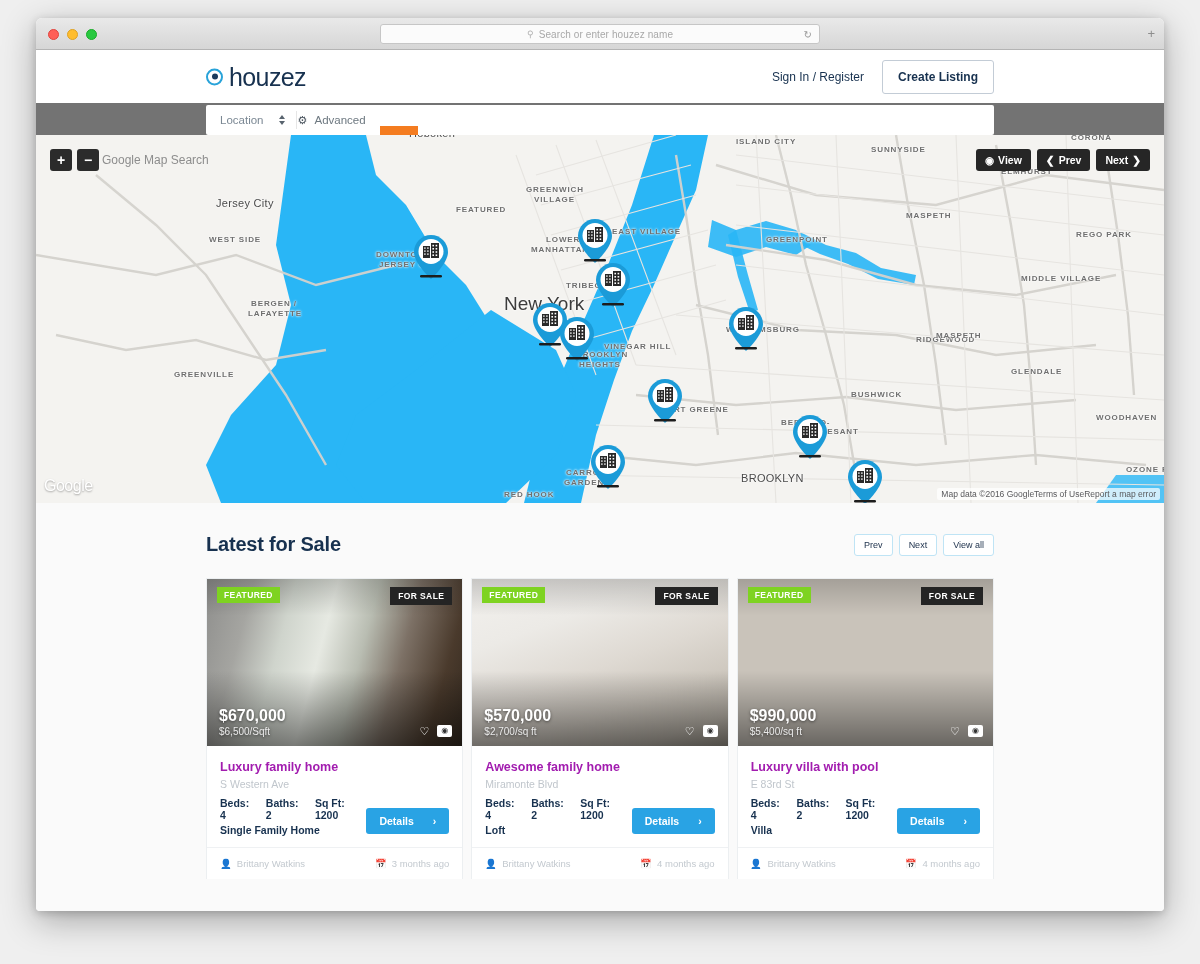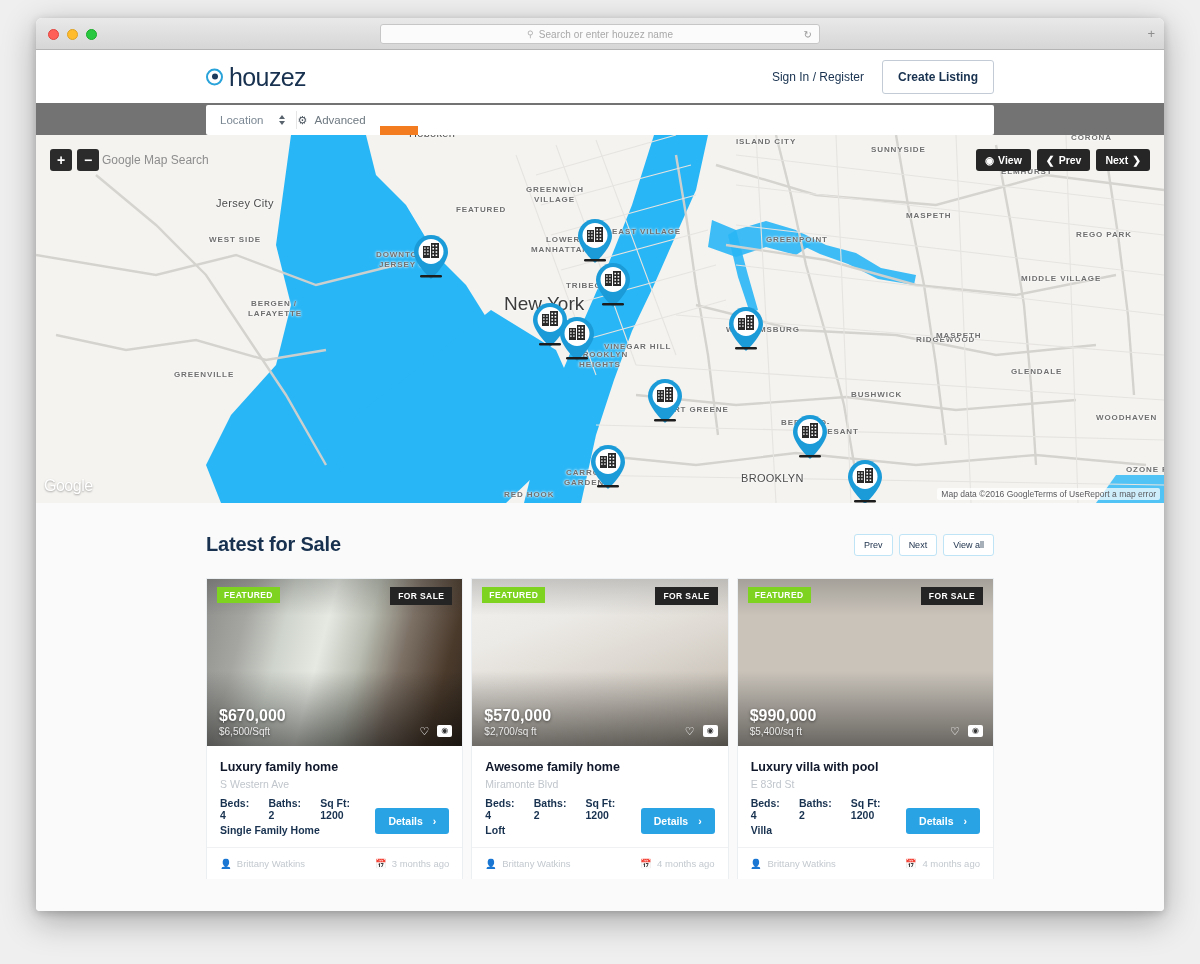--- a/index.html
+++ b/index.html
@@ -212,29 +212,29 @@
   .price { font-size: 16px; color: #fff; font-weight: 700; text-shadow: 0 1px 3px rgba(0,0,0,.5); line-height: 1.25; }
   .ppsf { font-size: 10px; color: #eaeaea; text-shadow: 0 1px 3px rgba(0,0,0,.5); }
   .media-icons { position: absolute; right: 10px; bottom: 9px; display: flex; gap: 8px; align-items: center; }
   .mi { color: #fff; font-size: 11px; cursor: pointer; line-height: 1; }
   .mi.cam {
     background: #fff; color: #333; border-radius: 2px;
     width: 15px; height: 12px; display: flex; align-items: center; justify-content: center; font-size: 8px;
   }
 
   .card-body { padding: 14px 13px 11px; }
-  .c-title { font-size: 12.5px; color: #0f172a; font-weight: 700; margin-bottom: 4px; }
+  .c-title { font-size: 12.5px; color: #a21caf; font-weight: 700; margin-bottom: 4px; }
   .c-addr { font-size: 10.5px; color: #c0c6cc; margin-bottom: 7px; }
   .c-specs { font-size: 10.5px; color: #17314f; font-weight: 700; display: flex; gap: 11px; margin-bottom: 3px; }
   .c-type { font-size: 10.5px; color: #17314f; font-weight: 700; }
   .c-row { display: flex; justify-content: space-between; align-items: flex-end; }
   .details-btn {
     background: #29a3e4; color: #fff; font-size: 10.5px; font-weight: 700;
     padding: 7px 13px; border-radius: 3px; border: none; cursor: pointer;
-    display: flex; align-items: center; gap: 10px; margin-bottom: 2px;
+    display: flex; align-items: center; gap: 19px; margin-bottom: 2px;
   }
   .card-foot {
     border-top: 1px solid #eff1f3; padding: 10px 13px;
     display: flex; justify-content: space-between; align-items: center;
     font-size: 9.5px; color: #c3c9cf;
   }
   .foot-item { display: flex; align-items: center; gap: 5px; }
 </style>
 </head>
 <body>

